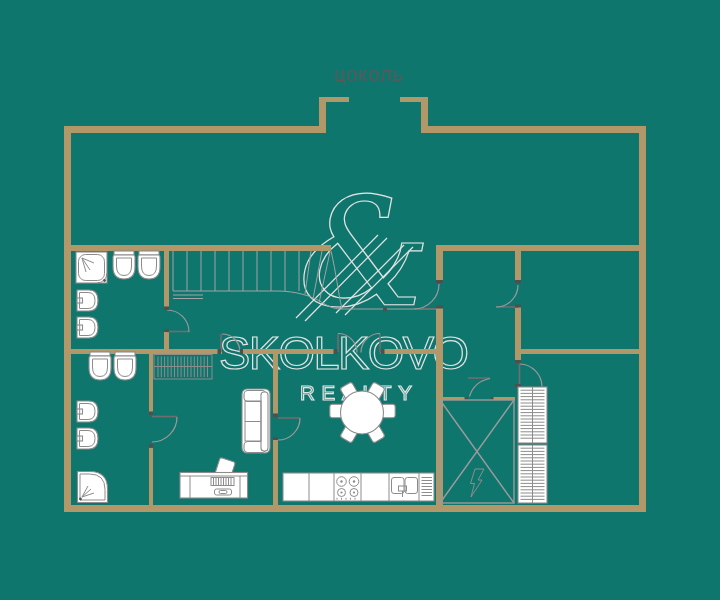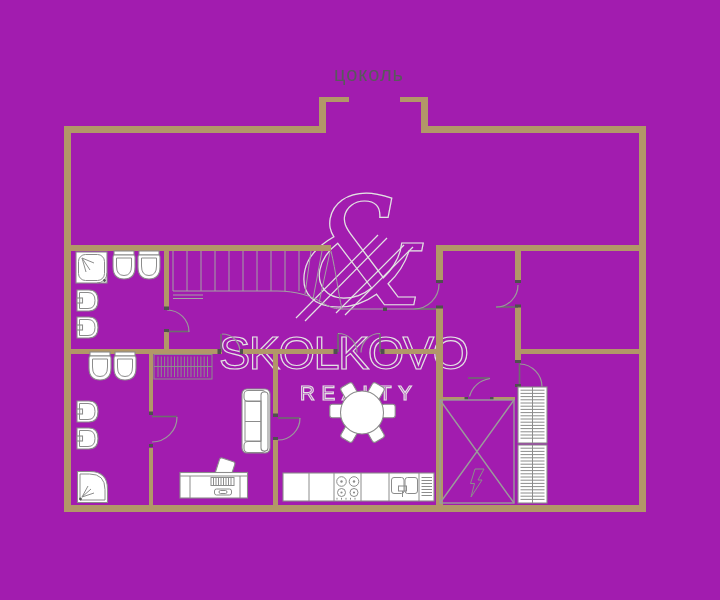--- a/index.html
+++ b/index.html
@@ -1,17 +1,17 @@
 <!DOCTYPE html>
 <html><head>
 <meta charset="utf-8">
 <style>
   html,body{margin:0;padding:0;background:#ffffff;}
   .canvas{
-    position:relative;width:720px;height:600px;background:#a21caf;
+    position:relative;width:720px;height:600px;background:#0f766e;
     font-family:"Liberation Sans",sans-serif;overflow:hidden;
   }
   svg{display:block}
   .wall{fill:#b29768;stroke:none;}
   .jamb{fill:#4f4f4f;}
   .fix{stroke:#8c8c8c;stroke-width:1.1;fill:#ffffff;}
   .fixline{stroke:#8c8c8c;stroke-width:1;fill:none;}
   .door{stroke:#9a9a9a;stroke-width:1.2;fill:none;}
   .leaf{stroke:#6e6e6e;stroke-width:1.6;fill:none;}
   .stair{stroke:#a3a3a3;stroke-width:1;fill:none;}

